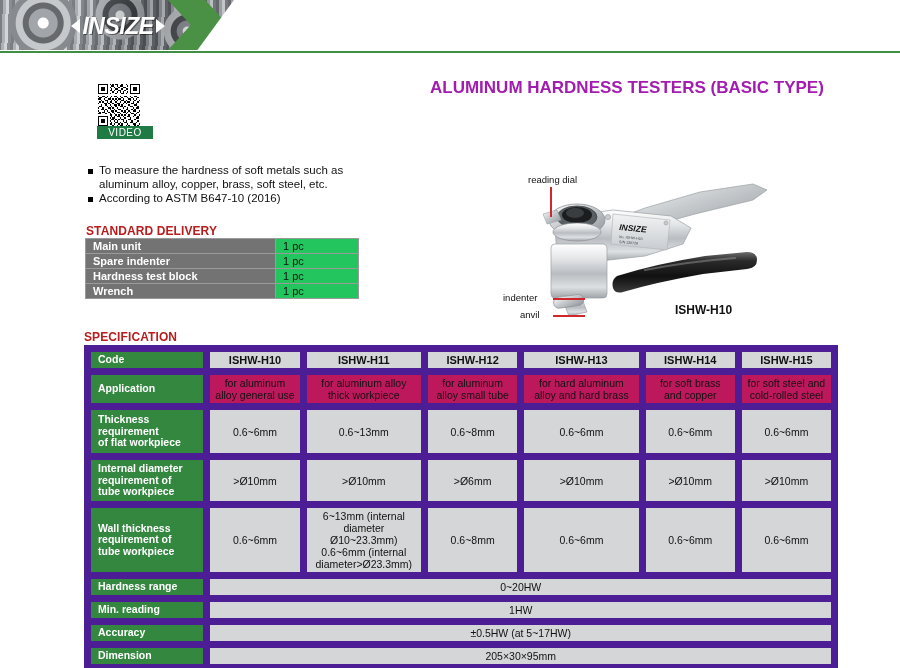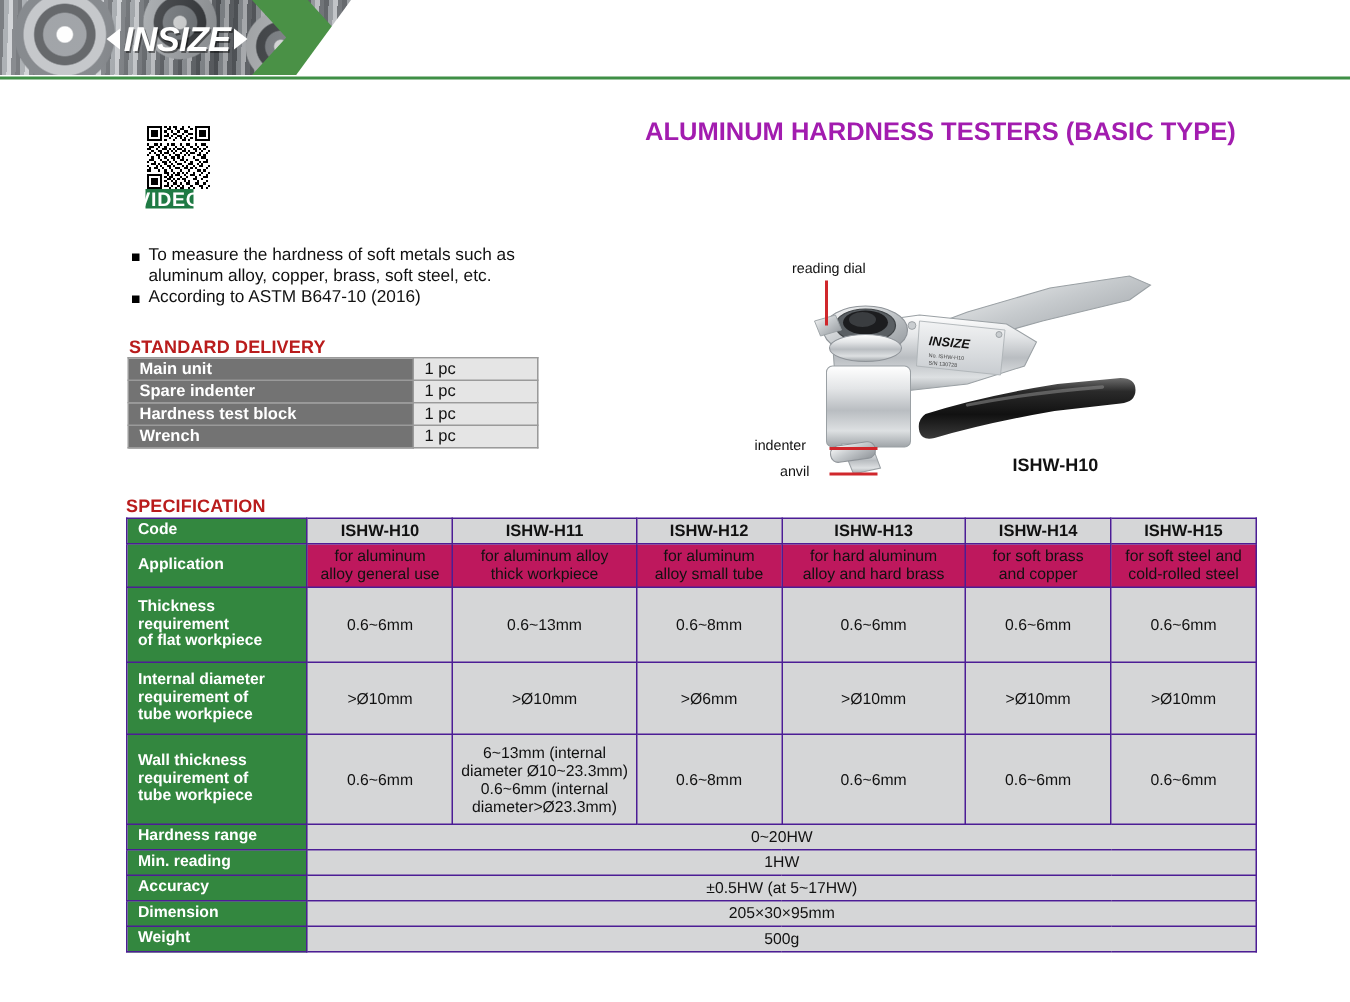--- a/index.html
+++ b/index.html
@@ -49,22 +49,22 @@
     clip-path:polygon(38px 0,100% 0,100% 100%,0 100%);
   }
   .banner-rule{position:absolute;left:0;top:51px;width:900px;height:2px;background:#3f8f46;}
 
   
   .qr-wrap{position:absolute;left:97px;top:84px;width:44px;}
   .qr{
     width:44px;height:42px;display:block;
   }
   .video-badge{
-    width:32px;height:13px;background:#1f7a44;color:#fff;
-    font-size:13px;font-weight:bold;letter-spacing:.5px;
+    width:56px;height:13px;background:#1f7a44;color:#fff;
+    font-size:10px;font-weight:normal;letter-spacing:.5px;
     display:flex;align-items:center;justify-content:center;
     box-sizing:border-box;
   }
 
   .bullets{position:absolute;left:88px;top:164px;width:300px;}
   .bullet{display:flex;align-items:flex-start;margin-bottom:1px;}
   .bullet-mark{
     width:5px;height:5px;background:#000;margin:5px 6px 0 0;flex:0 0 auto;
   }
   .bullet-text{font-size:11.5px;line-height:13.5px;color:#111;}
@@ -78,37 +78,37 @@
   
   .sd-table{
     position:absolute;left:85px;top:238px;border-collapse:collapse;
     width:274px;
   }
   .sd-table td{
     height:15px;padding:0 0 0 7px;font-size:11px;border:1px solid #9a9a9a;
     box-sizing:border-box;
   }
   .sd-label{background:#737373;color:#fff;font-weight:bold;width:190px;}
-  .sd-value{background:#e5e5e5;color:#111;}
+  .sd-value{background:#22c55e;color:#111;}
 
   
   .product{position:absolute;left:495px;top:170px;width:400px;height:160px;}
   .callout{position:absolute;font-size:9.5px;color:#111;white-space:nowrap;}
   .cl-line{position:absolute;background:#d0272c;}
   .prod-caption{
     position:absolute;left:180px;top:133px;font-size:12px;font-weight:bold;color:#111;
   }
 
   
   .spec-table{
     position:absolute;left:84px;top:345px;border-collapse:collapse;
     table-layout:fixed;width:754px;
   }
   .spec-table td{
-    border:1px solid #4c1d95;box-sizing:border-box;
+    border:7px solid #4c1d95;box-sizing:border-box;
     font-size:10.5px;line-height:12px;text-align:center;color:#111;
     background:#d5d6d7;padding:2px 2px;
   }
   .spec-table td.lbl{
     background:#33873f;color:#fff;font-weight:bold;text-align:left;
     padding-left:7px;font-size:10.5px;line-height:11.5px;
   }
   .spec-table td.code{font-weight:bold;font-size:11px;}
   .spec-table td.app{background:#be185d;}
   .spec-table tr.r-code td{height:17px;}

